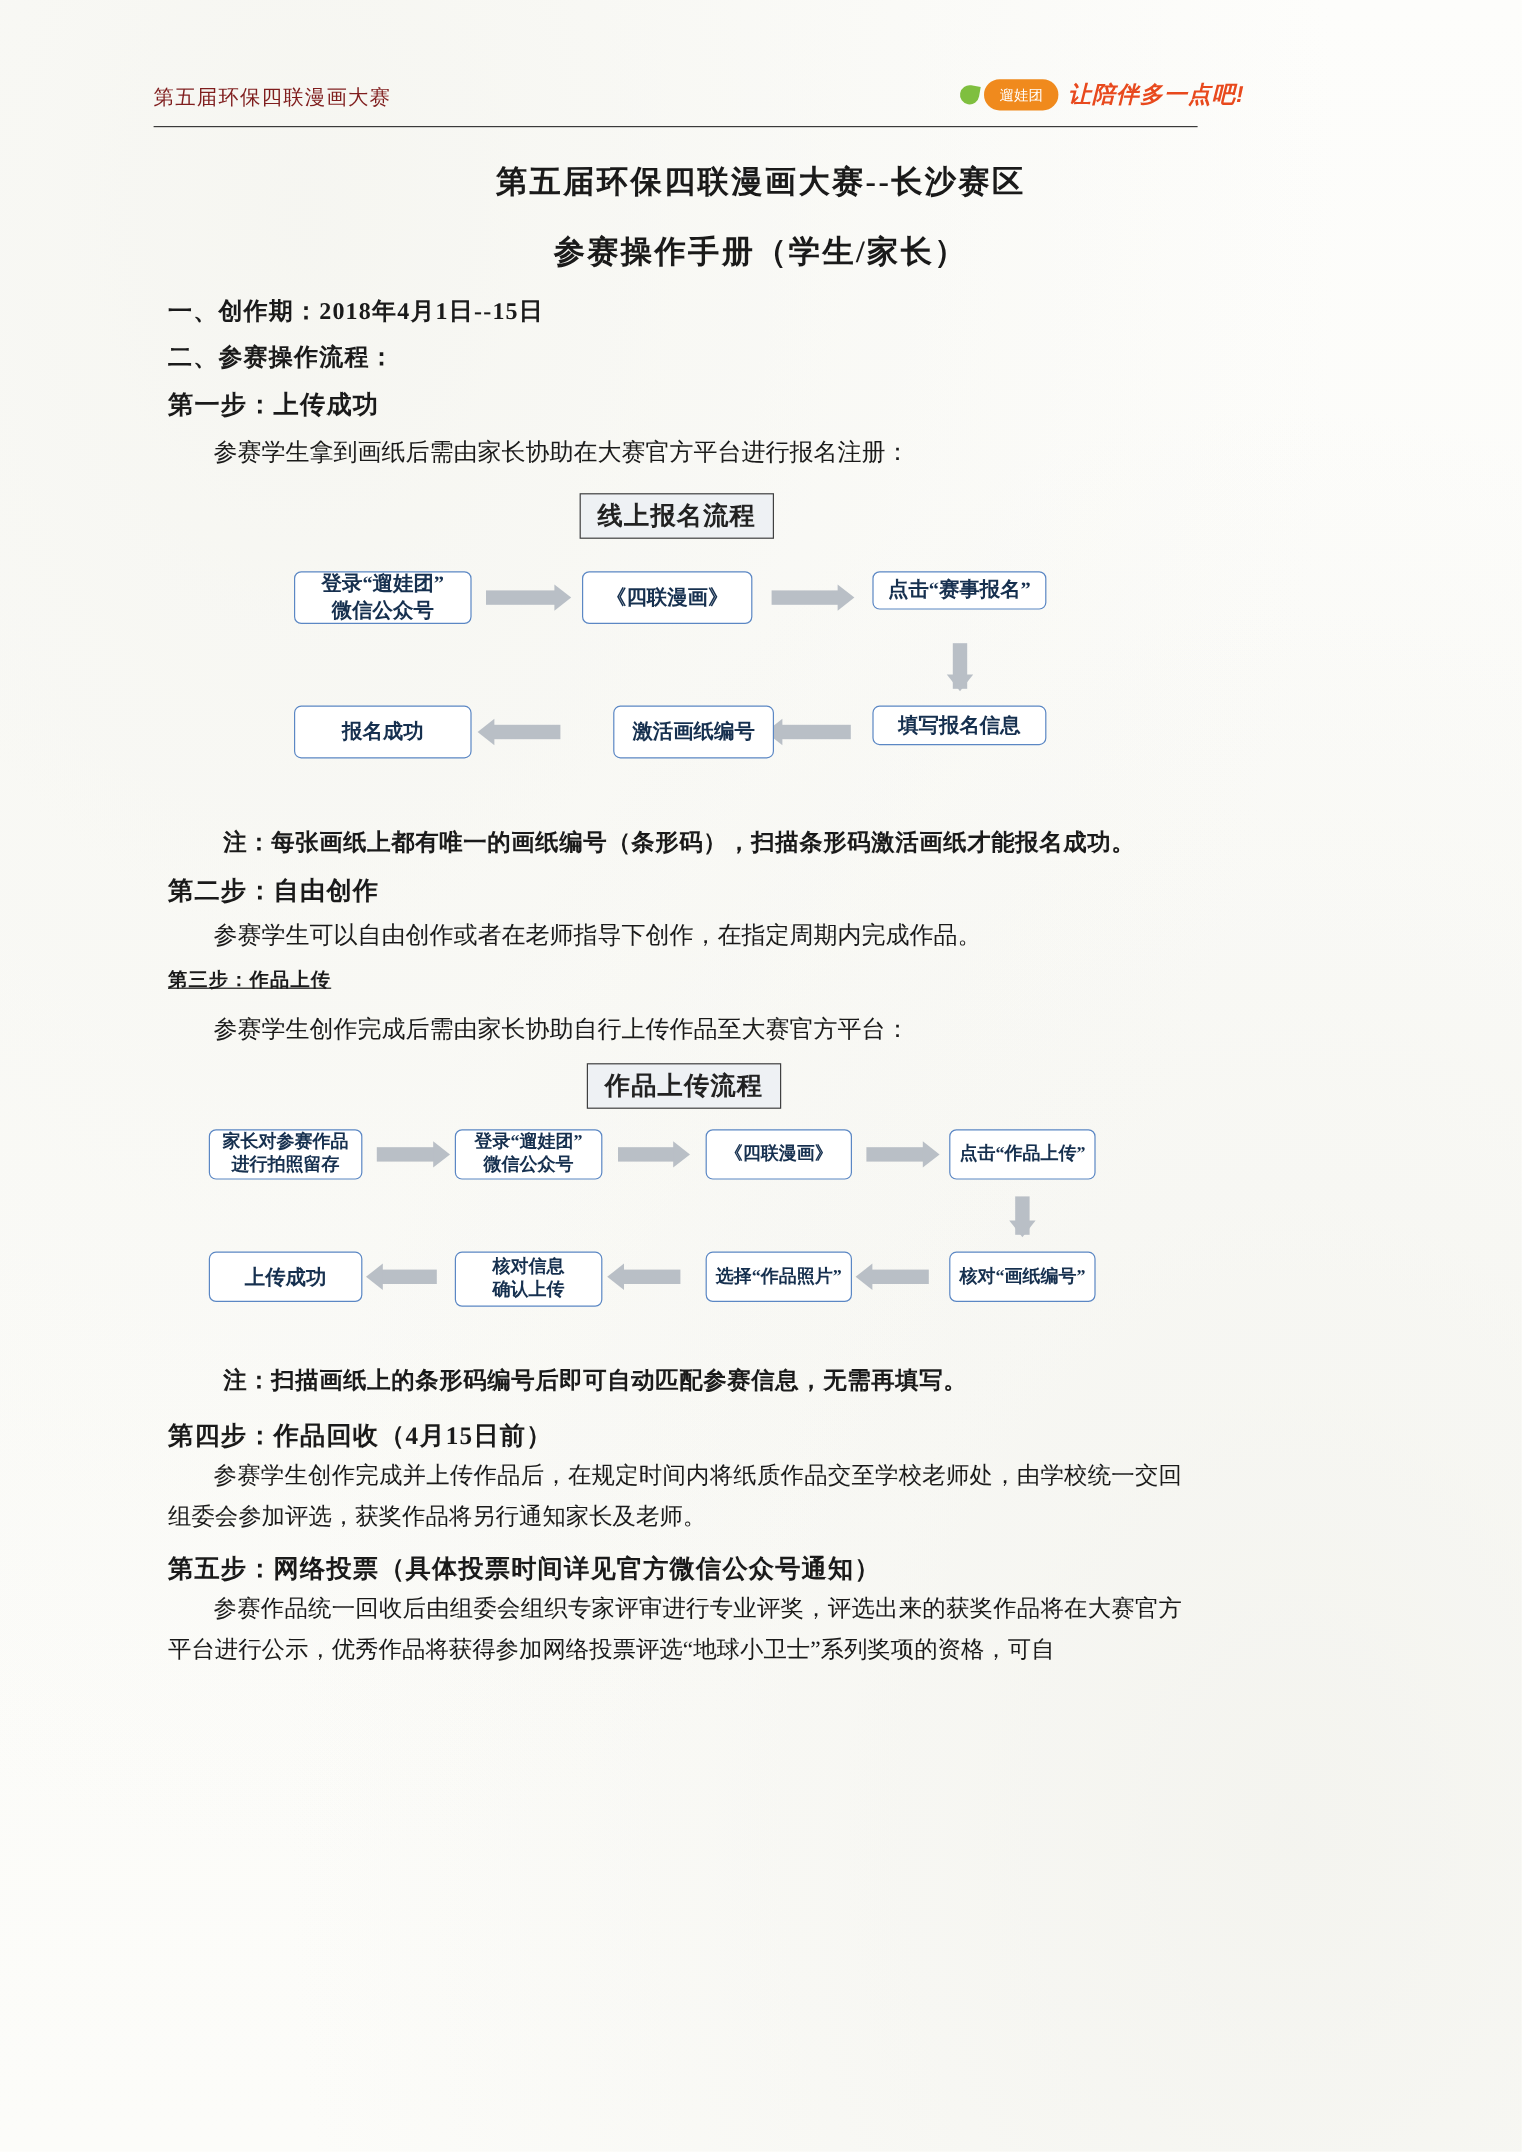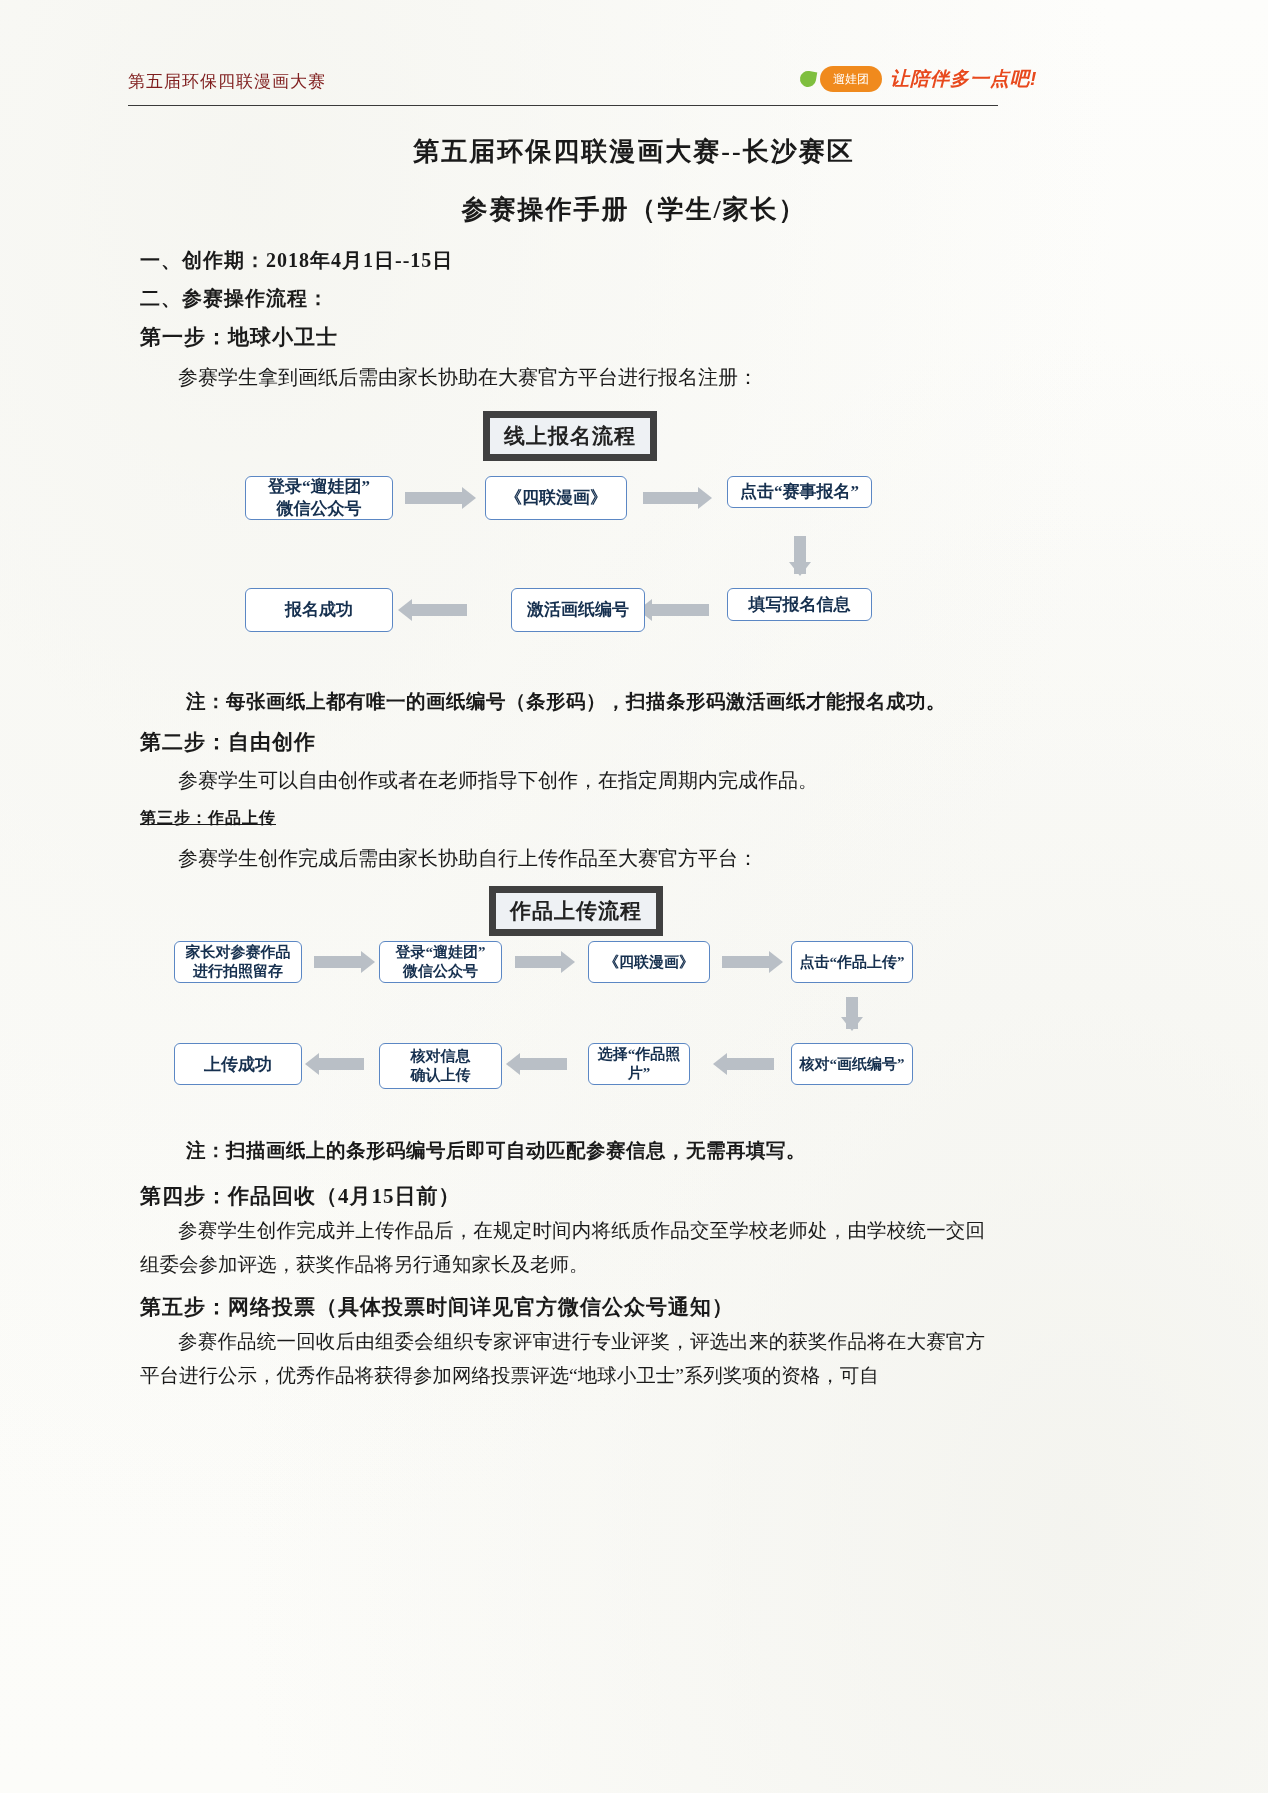--- a/index.html
+++ b/index.html
@@ -135,21 +135,21 @@
     text-align: justify;
   }
 
   
   .flow-title {
     position: absolute;
     font-size: 21px;
     font-weight: bold;
     color: #222;
     background: #eef1f4;
-    border: 7px solid #404040;
+    border: 1px solid #404040;
     padding: 4px 14px;
     letter-spacing: 1px;
   }
   .node {
     position: absolute;
     border: 1.6px solid #5b87c4;
     border-radius: 6px;
     background: #ffffff;
     color: #16304f;
     font-size: 17px;
@@ -219,21 +219,21 @@
       <span class="logo-leaf"></span>
       <span class="logo-mark">遛娃团</span>
       <span class="logo-slogan">让陪伴多一点吧!</span>
     </div>
 
     <div class="doc-title">第五届环保四联漫画大赛--长沙赛区</div>
     <div class="doc-subtitle">参赛操作手册（学生/家长）</div>
 
     <div class="line bold" style="left:140px; top:245px;">一、创作期：2018年4月1日--15日</div>
     <div class="line bold" style="left:140px; top:283px;">二、参赛操作流程：</div>
-    <div class="line bold" style="left:140px; top:322px; font-size:21px;">第一步：地球小卫士</div>
+    <div class="line bold" style="left:140px; top:322px; font-size:21px;">第一步：上传成功</div>
     <div class="line" style="left:178px; top:362px;">参赛学生拿到画纸后需由家长协助在大赛官方平台进行报名注册：</div>
 
     <div class="flow-title" style="left:483px; top:411px;">线上报名流程</div>
 
     <div class="node" style="left:245px; top:476px; width:148px; height:44px; white-space:pre-line;">登录“遛娃团”
 微信公众号</div>
     <div class="arrow right" style="left:405px; top:492px; width:58px;"></div>
     <div class="node" style="left:485px; top:476px; width:142px; height:44px;">《四联漫画》</div>
     <div class="arrow right" style="left:643px; top:492px; width:56px;"></div>
     <div class="node" style="left:727px; top:476px; width:145px; height:32px;">点击“赛事报名”</div>
@@ -263,21 +263,21 @@
 微信公众号</div>
     <div class="arrow right" style="left:515px; top:956px; width:47px;"></div>
     <div class="node small" style="left:588px; top:941px; width:122px; height:42px;">《四联漫画》</div>
     <div class="arrow right" style="left:722px; top:956px; width:48px;"></div>
     <div class="node small" style="left:791px; top:941px; width:122px; height:42px;">点击“作品上传”</div>
 
     <div class="arrow down" style="left:846px; top:997px; height:32px;"></div>
 
     <div class="node small" style="left:791px; top:1043px; width:122px; height:42px;">核对“画纸编号”</div>
     <div class="arrow left" style="left:726px; top:1058px; width:48px;"></div>
-    <div class="node small" style="left:588px; top:1043px; width:102px; height:42px;">选择“作品照片”</div>
+    <div class="node small" style="left:588px; top:1043px; width:122px; height:42px;">选择“作品照片”</div>
     <div class="arrow left" style="left:519px; top:1058px; width:48px;"></div>
     <div class="node small" style="left:379px; top:1043px; width:123px; height:46px; white-space:pre-line;">核对信息
 确认上传</div>
     <div class="arrow left" style="left:318px; top:1058px; width:46px;"></div>
     <div class="node small" style="left:174px; top:1043px; width:128px; height:42px; font-size:17px;">上传成功</div>
 
     <div class="note" style="left:186px; top:1137px;">注：扫描画纸上的条形码编号后即可自动匹配参赛信息，无需再填写。</div>
 
     <div class="line bold" style="left:140px; top:1181px; font-size:21px;">第四步：作品回收（4月15日前）</div>
     <div class="para" style="left:140px; top:1214px; width:845px; text-indent:38px;">参赛学生创作完成并上传作品后，在规定时间内将纸质作品交至学校老师处，由学校统一交回组委会参加评选，获奖作品将另行通知家长及老师。</div>

